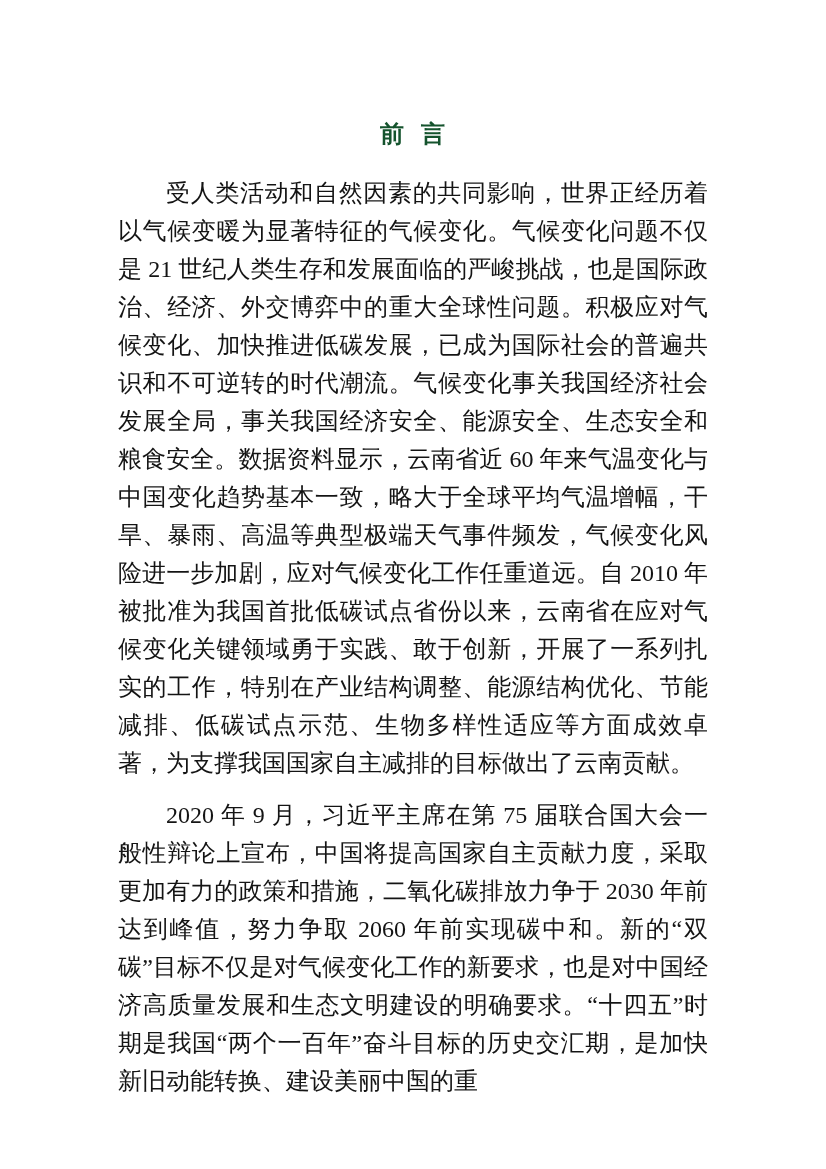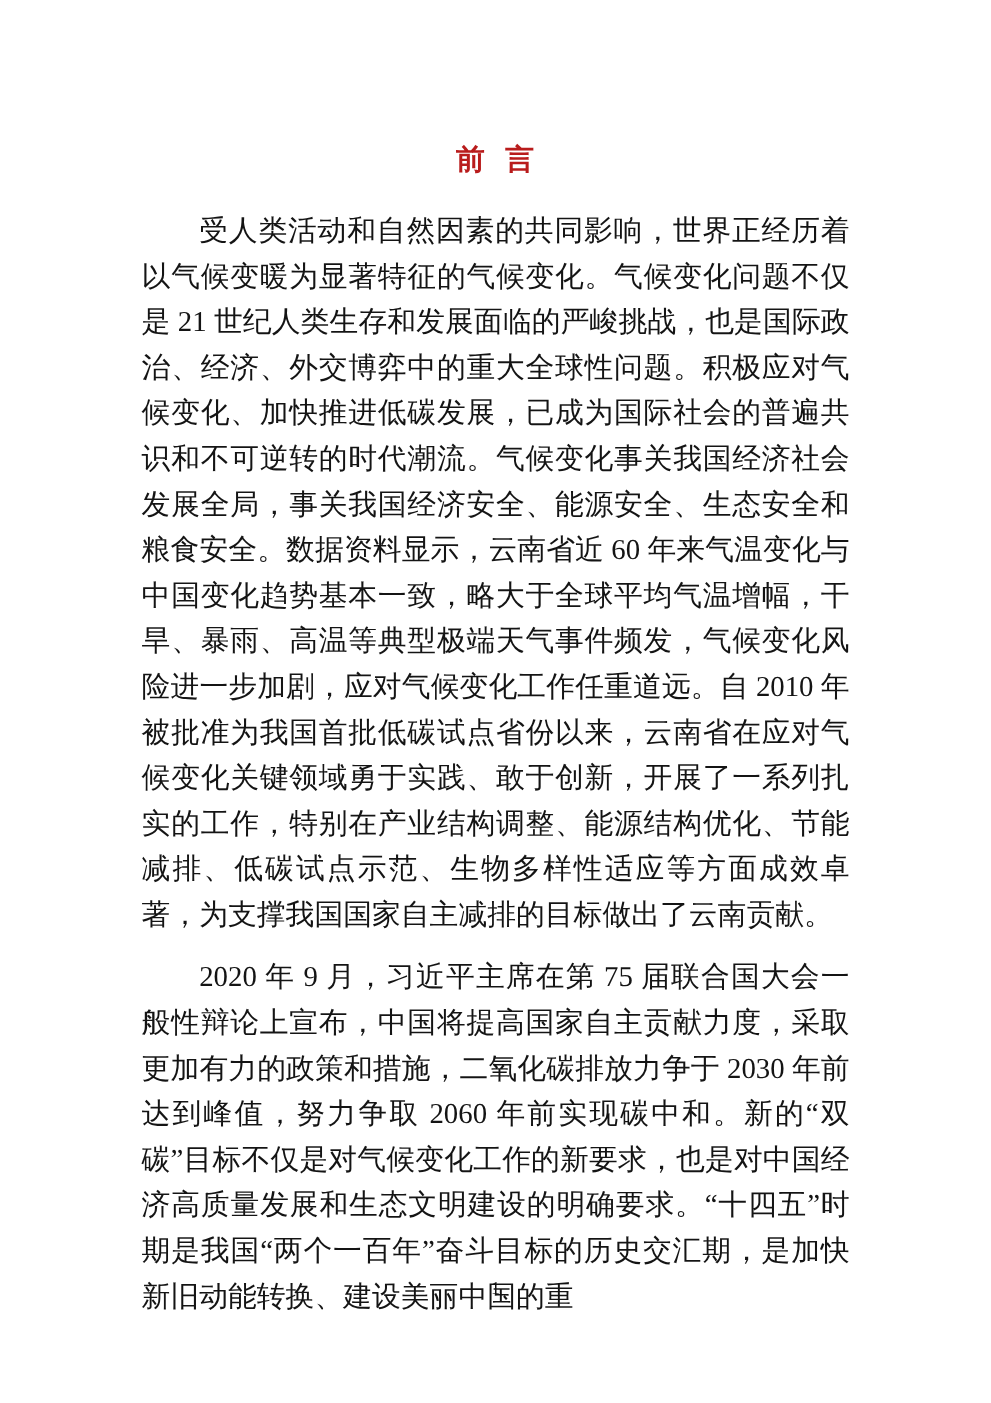--- a/index.html
+++ b/index.html
@@ -20,21 +20,21 @@
   }
   .page-title {
     margin: 0;
     text-align: center;
     font-family: "Liberation Sans", "DejaVu Sans", sans-serif;
     font-weight: 700;
     font-size: 24px;
     line-height: 28px;
     letter-spacing: 1px;
     word-spacing: 0.35em;
-    color: #b91c1c;
+    color: #14532d;
   }
   .para {
     margin: 0;
     font-family: "Liberation Serif", "DejaVu Serif", serif;
     font-size: 24px;
     line-height: 38px;
     text-align: justify;
     text-justify: inter-character;
     text-indent: 2em;
     color: #141414;

